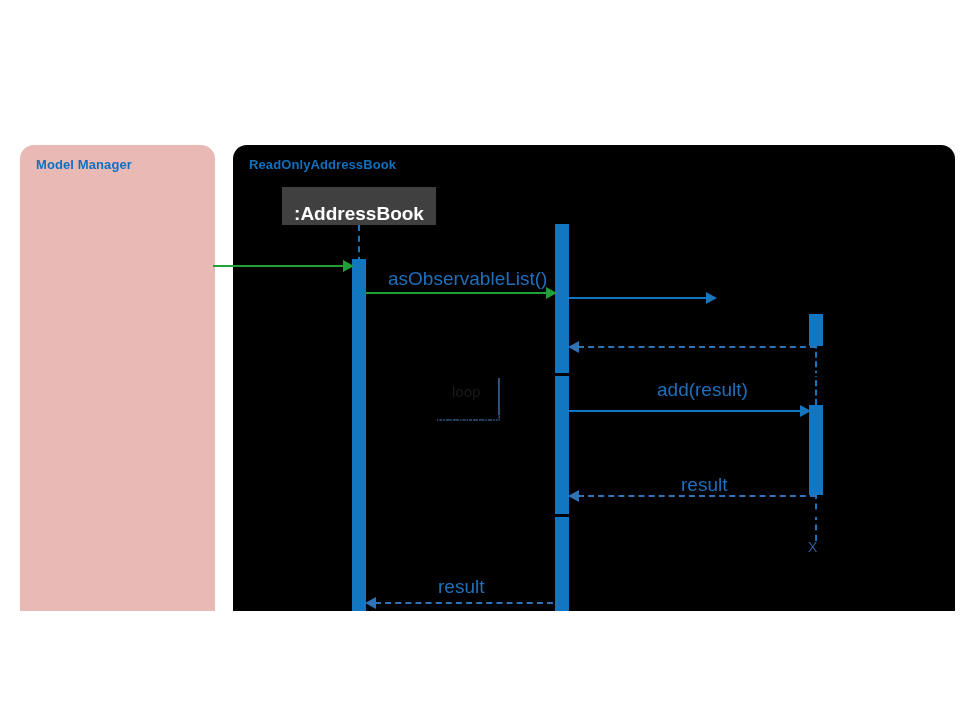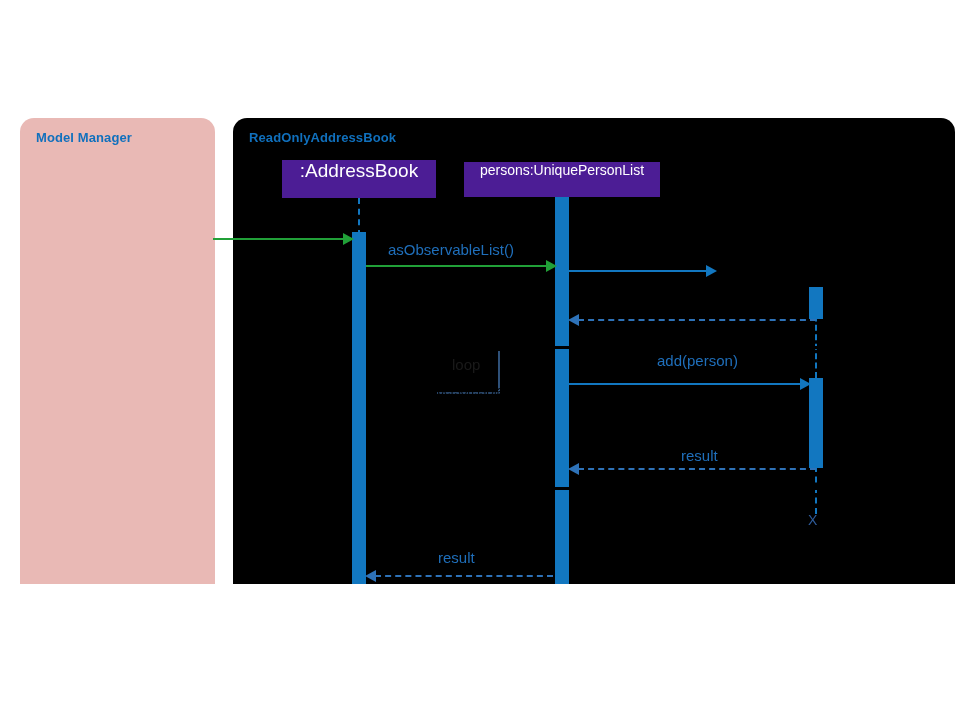--- a/index.html
+++ b/index.html
@@ -7,20 +7,21 @@
     padding: 0;
     background: #ffffff;
   }
   #canvas {
     position: relative;
     width: 960px;
     height: 584px;
     background: #ffffff;
     font-family: "Liberation Sans", sans-serif;
     overflow: hidden;
+    margin-top: 27px;
   }
   
   .container {
     position: absolute;
     border-radius: 14px;
   }
   #container-model-manager {
     left: 20px;
     top: 118px;
     width: 195px;
@@ -41,26 +42,27 @@
     top: 12px;
     font-size: 13px;
     font-weight: bold;
     color: #1070bd;
     letter-spacing: 0.1px;
     white-space: nowrap;
   }
   
   .participant {
     position: absolute;
-    background: #4c1d95;
+    background: #404040;
     color: #ffffff;
     display: flex;
-    align-items: flex-start;
+    align-items: flex-end;
     justify-content: center;
     white-space: nowrap;
+    font-weight: bold;
   }
   #participant-addressbook {
     left: 282px;
     top: 160px;
     width: 154px;
     height: 38px;
     font-size: 19px;
   }
   #participant-uniquepersonlist {
     left: 464px;
@@ -112,21 +114,21 @@
     border-bottom: 6px solid transparent;
     border-left: 11px solid #1277c0;
   }
   .arrow-left-blue-open {
     border-top: 6px solid transparent;
     border-bottom: 6px solid transparent;
     border-right: 11px solid #2e72b8;
   }
   .msg-label {
     position: absolute;
-    font-size: 15px;
+    font-size: 19px;
     color: #1f6fbb;
     white-space: nowrap;
   }
   #label-execute { font-size: 15px; }
   
   #loop-fragment {
     position: absolute;
     left: 434px;
     top: 346px;
     width: 486px;
@@ -181,23 +183,20 @@
 
   <div class="lifeline" style="left:358px; top:198px; height:38px;"></div>
   <div class="lifeline" style="left:561px; top:197px; height:6px;"></div>
   <div class="lifeline" style="left:815px; top:306px; height:72px;"></div>
   <div class="lifeline" style="left:815px; top:466px; height:48px;"></div>
 
   <div class="participant" id="participant-addressbook">
     <span>:AddressBook</span>
   </div>
 
-  <div class="participant" id="participant-uniquepersonlist">
-    <span>persons:UniquePersonList</span>
-  </div>
 
 
   <div class="activation" style="left:352px; top:232px; height:408px;"></div>
 
   <div class="activation" style="left:555px; top:197px; height:428px;"></div>
 
   <div class="activation" style="left:809px; top:287px; height:32px;"></div>
 
   <div class="activation" style="left:809px; top:378px; height:90px;"></div>
 
@@ -215,21 +214,21 @@
   <div class="arrowhead arrow-left-blue-open" style="left:568px; top:314px;"></div>
 
   <div id="loop-fragment"></div>
 
   <svg id="loop-tag-corner" width="70" height="46">
     <polyline points="0,44 62,44 62,2" fill="none" stroke="#4e86c8" stroke-width="1.2"></polyline>
   </svg>
   <div id="loop-tag-label">loop</div>
   <div id="loop-guard">[person.isBlacklisted()]</div>
 
-  <div class="msg-label" style="left:657px; top:352px;">add(person)</div>
+  <div class="msg-label" style="left:657px; top:352px;">add(result)</div>
   <div class="msg-line msg-solid-blue" style="left:569px; top:383px; width:239px;"></div>
   <div class="arrowhead arrow-right-blue" style="left:800px; top:378px;"></div>
 
   <div class="msg-label" style="left:681px; top:447px;">result</div>
   <div class="msg-line msg-dashed-blue" style="left:578px; top:468px; width:238px;"></div>
   <div class="arrowhead arrow-left-blue-open" style="left:568px; top:463px;"></div>
 
   <div id="destruction-x">X</div>
 
   <div class="msg-label" style="left:438px; top:549px;">result</div>

